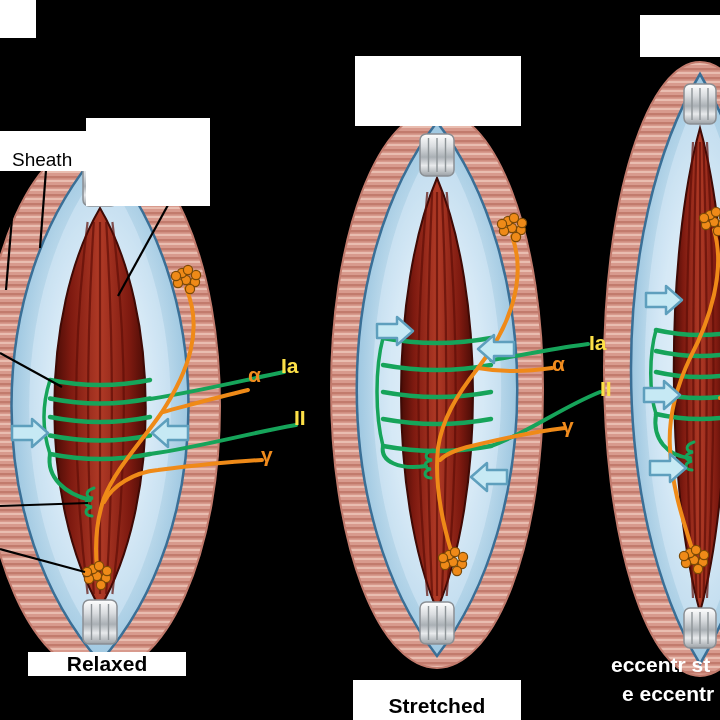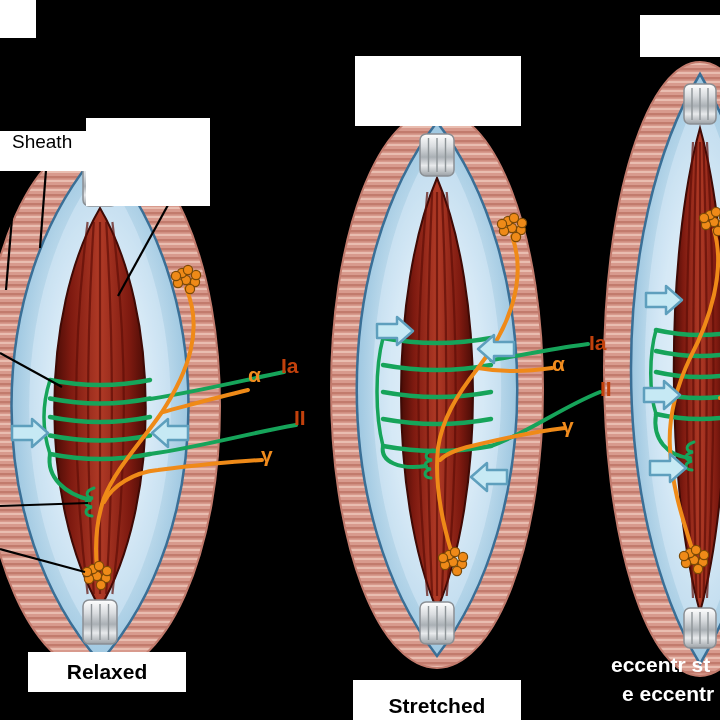--- a/index.html
+++ b/index.html
@@ -4,28 +4,28 @@
 <style>
   html,body{margin:0;padding:0;background:#000;}
   .stage{
     position:relative;width:720px;height:720px;overflow:hidden;background:#000;
     font-family:"Liberation Sans",sans-serif;
   }
   .stage svg{position:absolute;left:0;top:0;}
   .blank-box{position:absolute;background:#fff;}
   .label-box{
     position:absolute;background:#fff;color:#000;font-size:19px;
-    display:flex;align-items:flex-start;padding-left:12px;box-sizing:border-box;
+    display:flex;align-items:flex-end;padding-left:12px;box-sizing:border-box;
   }
   .caption-box{
     position:absolute;background:#fff;color:#000;font-weight:bold;font-size:21px;
     display:flex;align-items:center;justify-content:center;
   }
   .nerve-label{position:absolute;font-weight:bold;font-size:21px;line-height:1;}
-  .nl-green{color:#c2410c;}
+  .nl-green{color:#fde047;}
   .nl-orange{color:#f08c1e;}
   .p3cap{position:absolute;color:#fff;font-weight:bold;font-size:21px;white-space:nowrap;}
   .p3sub{position:absolute;color:#fff;font-weight:600;font-size:21px;white-space:nowrap;}
 </style>
 </head>
 <body>
 
 <div class="stage">
 
   <svg id="art" width="720" height="720" viewBox="0 0 720 720">
@@ -239,21 +239,21 @@
   <span class="nerve-label nl-orange" style="left:248px;top:364px;">α</span>
   <span class="nerve-label nl-green" style="left:281px;top:355px;">Ia</span>
   <span class="nerve-label nl-green" style="left:294px;top:407px;">II</span>
   <span class="nerve-label nl-orange" style="left:261px;top:444px;">γ</span>
 
   <span class="nerve-label nl-orange" style="left:552px;top:353px;">α</span>
   <span class="nerve-label nl-green" style="left:589px;top:332px;">Ia</span>
   <span class="nerve-label nl-green" style="left:600px;top:378px;">II</span>
   <span class="nerve-label nl-orange" style="left:562px;top:415px;">γ</span>
 
-  <div class="caption-box" style="left:28px;top:652px;width:158px;height:40px;">
+  <div class="caption-box" style="left:28px;top:652px;width:158px;height:24px;">
     <span>Relaxed</span>
   </div>
   <div class="caption-box" style="left:353px;top:680px;width:168px;height:52px;">
     <span>Stretched</span>
   </div>
   <span class="p3cap" style="left:611px;top:653px;">eccentr st</span>
   <span class="p3sub" style="left:622px;top:682px;">e eccentr</span>
 
 </div>
 

